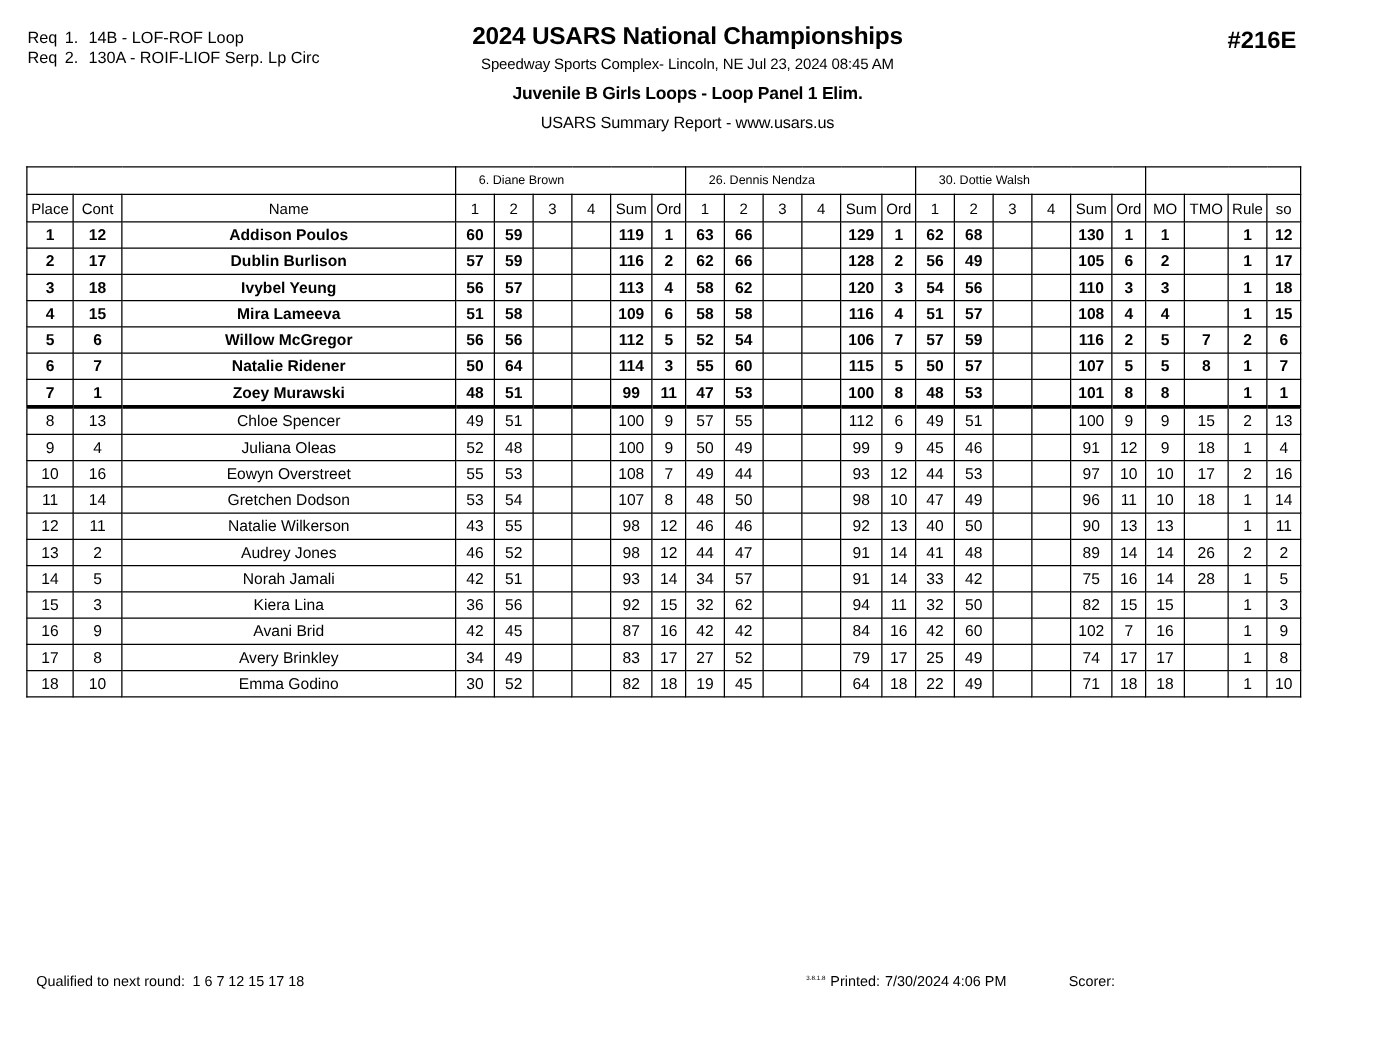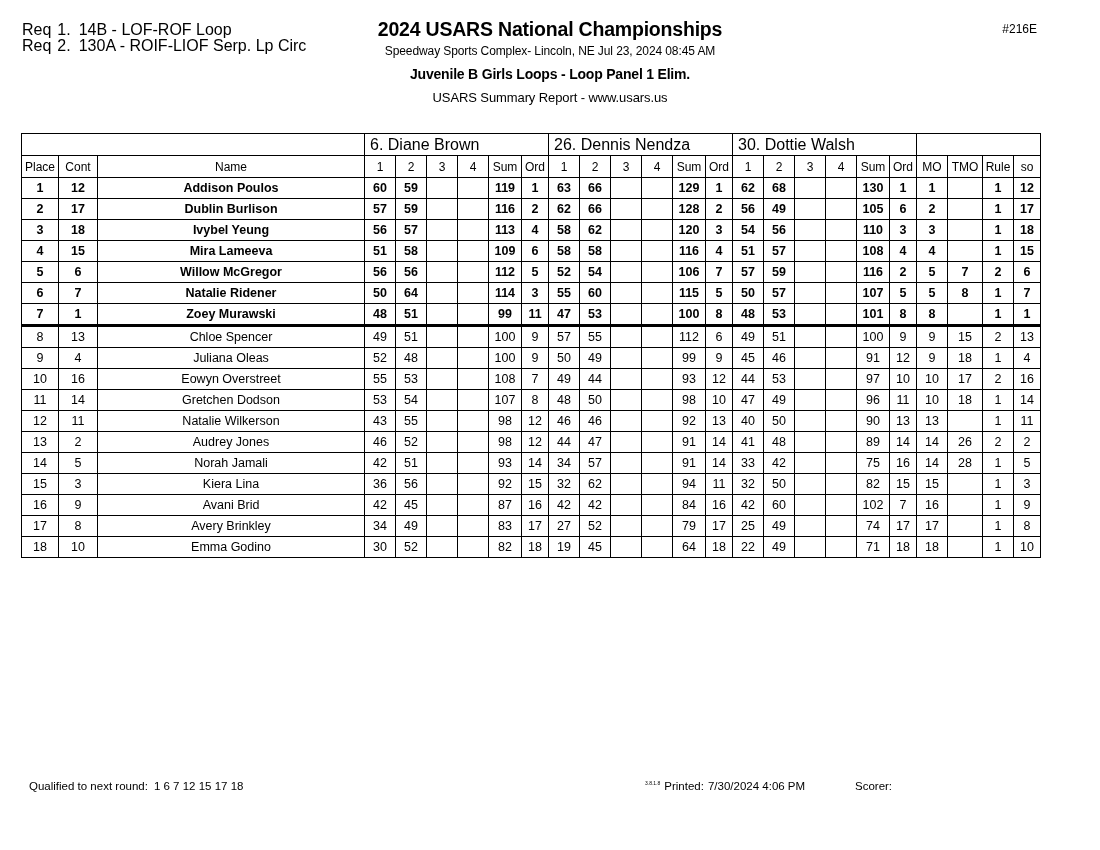--- a/index.html
+++ b/index.html
@@ -14,21 +14,21 @@
     font-family: "Liberation Sans", sans-serif;
     color: #000000;
     overflow: hidden;
   }
 
   
   #req-block {
     position: absolute;
     left: 22px;
     top: 22px;
-    font-size: 16px;
+    font-size: 13px;
     line-height: 16px;
     white-space: nowrap;
   }
   .req-line { display: block; }
   .req-lbl { display: inline-block; }
   .req-num { display: inline-block; margin-left: 6px; }
   .req-txt { display: inline-block; margin-left: 8px; }
 
   
   #title-block {
@@ -59,22 +59,22 @@
     font-size: 13px;
     line-height: 22px;
     letter-spacing: -0.1px;
   }
 
   
   #panel-code {
     position: absolute;
     right: 63px;
     top: 22px;
-    font-size: 12px;
-    font-weight: normal;
+    font-size: 19px;
+    font-weight: bold;
   }
 
   
   #results-table-wrap {
     position: absolute;
     left: 21px;
     top: 133px;
   }
   table.results {
     border-collapse: collapse;
@@ -91,22 +91,22 @@
     white-space: nowrap;
   }
   
   tr.judge-row td {
     border: none;
     height: 21px;
   }
   tr.judge-row td.jg {
     border: 1px solid #000;
     text-align: left;
-    padding-left: 5px;
-    font-size: 16px;
+    padding-left: 18px;
+    font-size: 10px;
   }
   tr.judge-row td.spacer { border: none; }
 
   
   tr.head-row td {
     font-size: 12px;
     height: 21px;
   }
 
   

